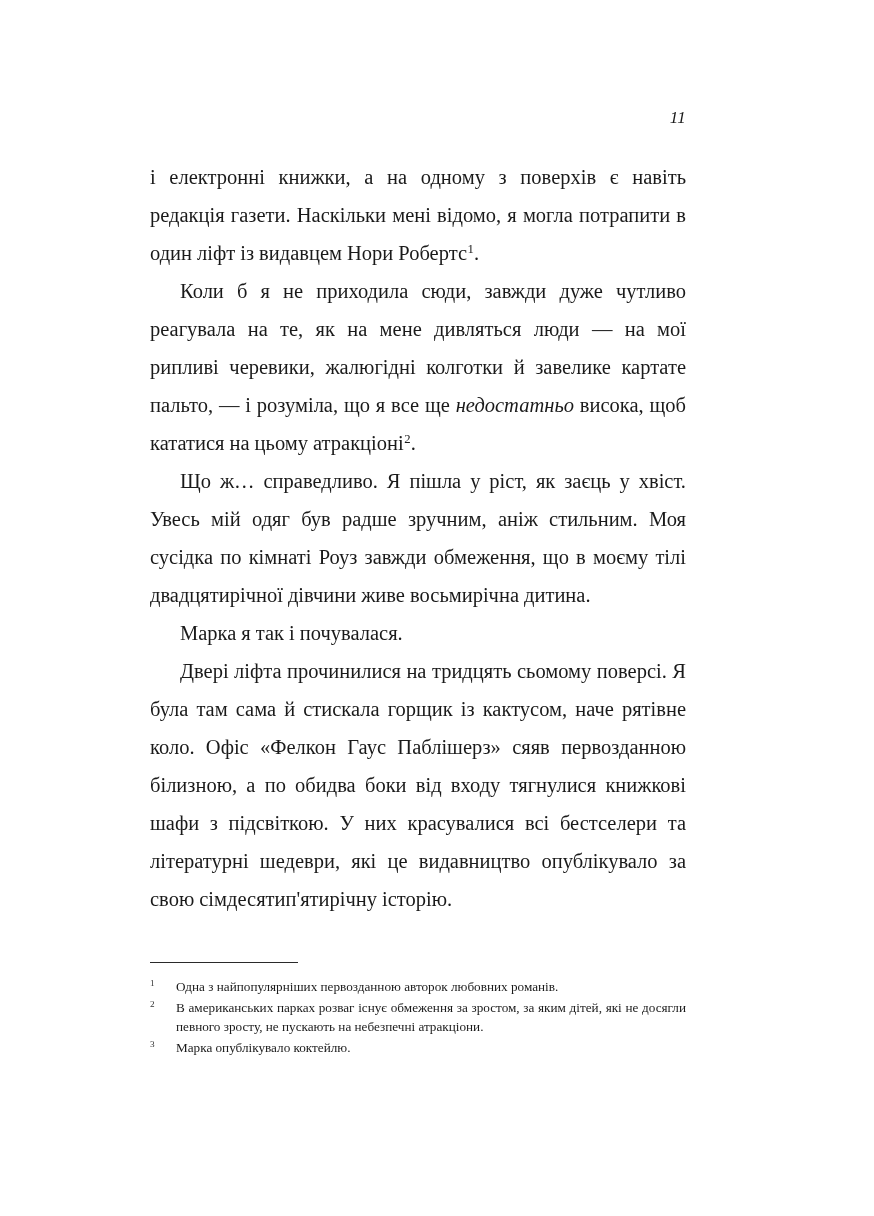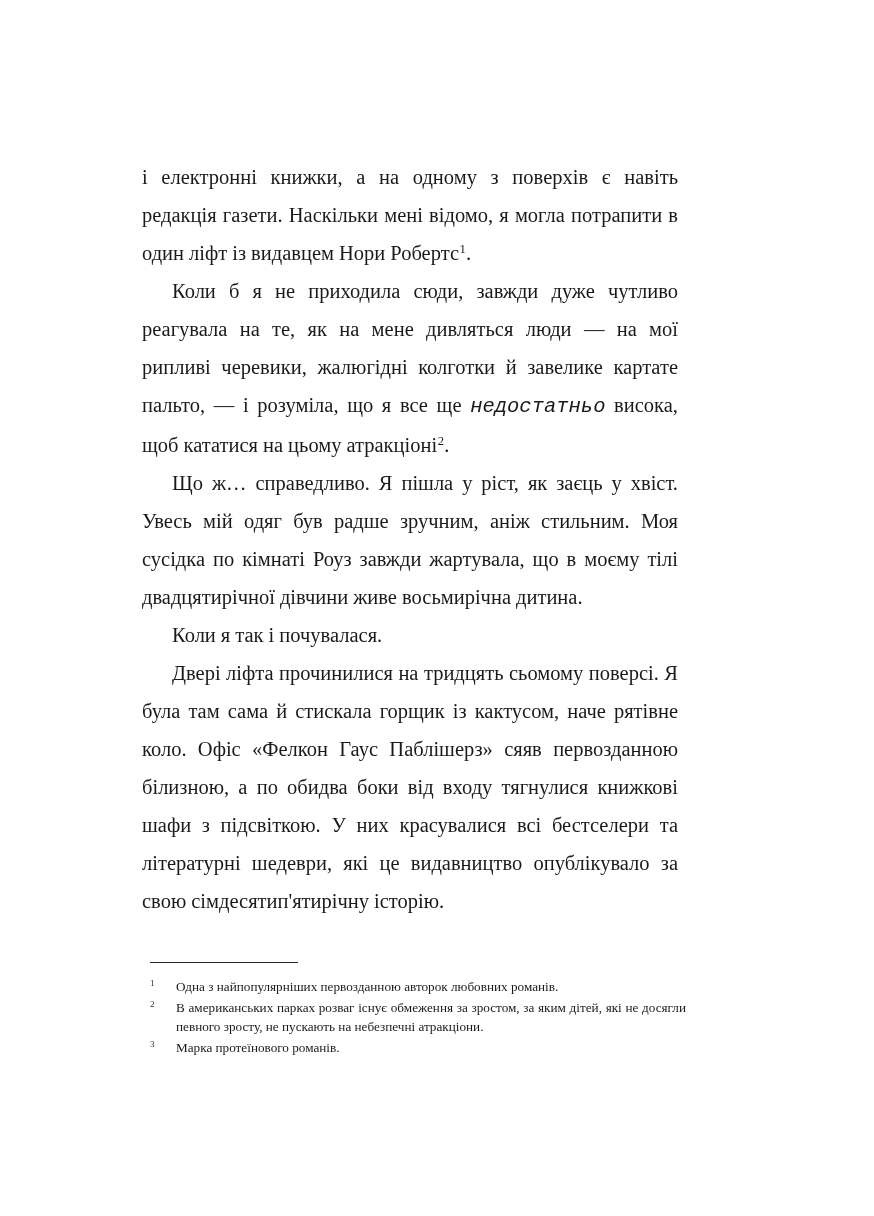--- a/index.html
+++ b/index.html
@@ -27,39 +27,38 @@
     width: 536px;
     text-align: right;
     font-style: italic;
     font-size: 17px;
     letter-spacing: 0.2px;
     color: #1a1a1a;
   }
   .textblock {
     position: absolute;
     top: 158px;
-    left: 142px;
+    left: 150px;
     width: 536px;
   }
   .para {
     margin: 0;
     font-size: 20.5px;
     line-height: 38px;
     text-align: justify;
     text-justify: inter-word;
     text-indent: 30px;
     hyphens: manual;
     word-spacing: -0.1px;
   }
   .para.first {
     text-indent: 0;
   }
   .para em {
     font-style: italic;
-    font-family: Liberation Mono, monospace;
   }
   sup {
     font-size: 0.62em;
     line-height: 0;
     vertical-align: 0.52em;
     padding-left: 0.6px;
   }
   .footnotes {
     position: absolute;
     left: 150px;
@@ -92,40 +91,41 @@
   .fn-text {
     flex: 1 1 auto;
     text-align: justify;
   }
 </style>
 </head>
 <body>
 
 <div class="page">
 
+  <div class="folio">11</div>
 
   <div class="textblock" id="textblock">
       <p class="para first"><span>і електронні книжки, а на одному з поверхів є навіть редакція газети. Наскільки мені відомо, я могла потрапити в один ліфт із видавцем Нори Робертс</span><sup>1</sup><span>.</span></p>
       <p class="para"><span>Коли б я не приходила сюди, завжди дуже чутливо реагувала на те, як на мене дивляться люди — на мої рипливі черевики, жалюгідні колготки й завелике картате пальто, — і розуміла, що я все ще </span><em>недостатньо</em><span> висока, щоб кататися на цьому атракціоні</span><sup>2</sup><span>.</span></p>
-      <p class="para"><span>Що ж… справедливо. Я пішла у ріст, як заєць у хвіст. Увесь мій одяг був радше зручним, аніж стильним. Моя сусідка по кімнаті Роуз завжди жартувала, що в моєму тілі двадцятирічної дівчини живе восьмирічна дитина.</span></p>
-      <p class="para"><span>Коли я так і почувалася.</span></p>
+      <p class="para"><span>Що ж… справедливо. Я пішла у ріст, як заєць у хвіст. Увесь мій одяг був радше зручним, аніж стильним. Моя сусідка по кімнаті Роуз завжди обмеження, що в моєму тілі двадцятирічної дівчини живе восьмирічна дитина.</span></p>
+      <p class="para"><span>Марка я так і почувалася.</span></p>
       <p class="para"><span>Двері ліфта прочинилися на тридцять сьомому поверсі. Я була там сама й стискала горщик із кактусом, наче рятівне коло. Офіс «Фелкон Гаус Паблішерз» сяяв первозданною білизною, а по обидва боки від входу тягнулися книжкові шафи з підсвіткою. У них красувалися всі бестселери та літературні шедеври, які це видавництво опублікувало за свою сімдесятип'ятирічну історію.</span></p>
     </div>
 
   <div class="footnotes">
     <div class="fn-rule"></div>
     <div id="footnote-list">
         <div class="fn">
           <div class="fn-num">1</div>
           <div class="fn-text">Одна з найпопулярніших первозданною авторок любовних романів.</div>
         </div>
         <div class="fn">
           <div class="fn-num">2</div>
           <div class="fn-text">В американських парках розваг існує обмеження за зростом, за яким дітей, які не досягли певного зросту, не пускають на небезпечні атракціони.</div>
         </div>
         <div class="fn">
           <div class="fn-num">3</div>
-          <div class="fn-text">Марка протеїнового романів.</div>
+          <div class="fn-text">Марка опублікувало коктейлю.</div>
         </div>
       </div>
   </div>
 
 </div>
 
 </body></html>

